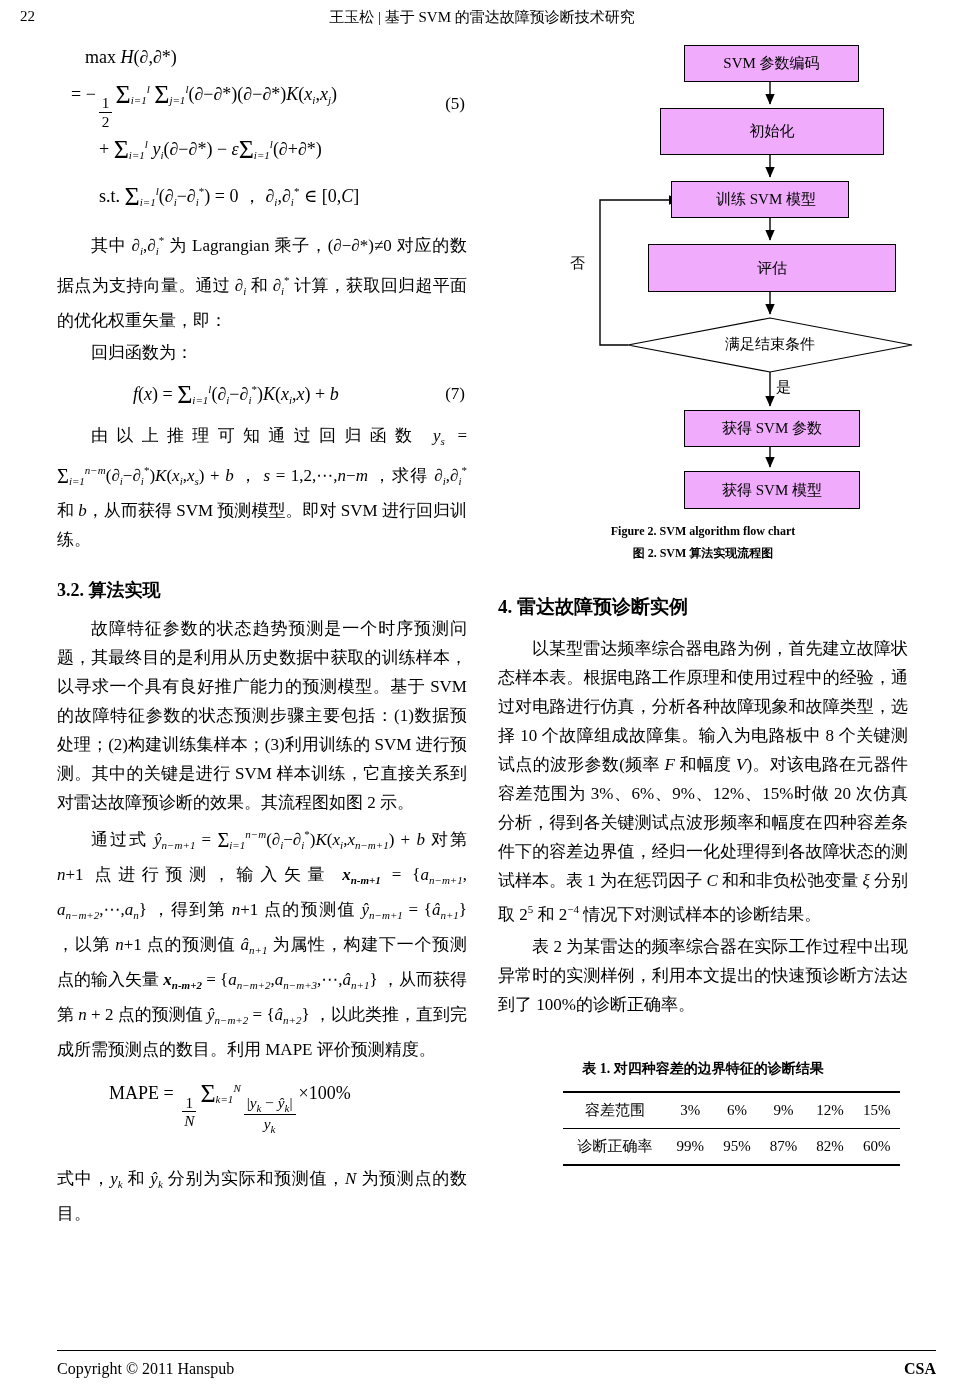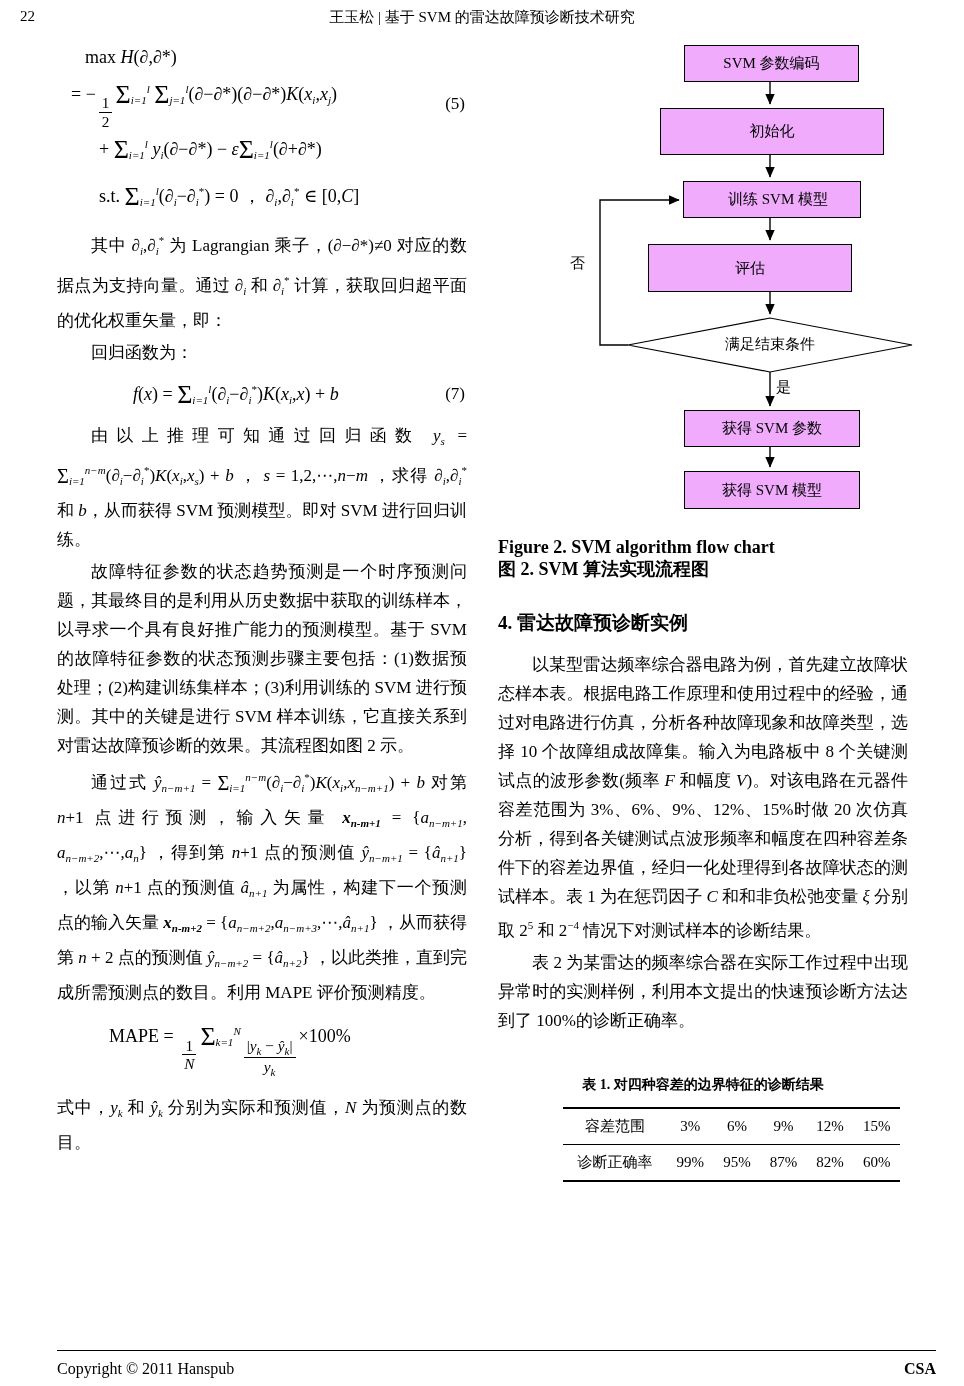--- a/index.html
+++ b/index.html
@@ -36,21 +36,21 @@
   .fnum{border-bottom:1px solid #000;padding:0 3px;}
   .fden{padding:0 3px;}
   p.body .big{font-size:1.2em;}
   
   .flowchart{position:relative;width:350px;height:482px;margin:2px 0 0 72px;font-size:15px;}
   .fc-svg{position:absolute;left:0;top:0;}
   .fc-box{position:absolute;border:1px solid #000;background:#f0abfc;display:flex;align-items:center;justify-content:center;text-align:center;}
   .fc-dlabel{position:absolute;left:100px;top:297px;width:200px;text-align:center;}
   .fc-label{position:absolute;}
   
-  .fig-cap{font-weight:bold;font-size:18px;line-height:22px;margin-top:16px;}
+  .fig-cap{text-align:center;font-weight:bold;font-size:12px;line-height:22px;}
   .tbl-cap{text-align:center;font-weight:bold;font-size:14px;line-height:20px;margin-top:40px;}
   .tbl-cap .cap-en{max-width:340px;margin:0 auto;}
   .tbl-cap .cap-zh{margin-top:2px;}
   
   table.data{border-collapse:collapse;table-layout:fixed;width:337px;margin:12px 0 4px 65px;font-size:15px;}
   table.data td{text-align:center;padding:8px 0;}
   tr.r1 td{border-top:2px solid #000;border-bottom:1px solid #000;}
   tr.r2 td{border-bottom:2px solid #000;}
   
   .footer{position:absolute;left:57px;right:28px;bottom:8px;border-top:1px solid #000;
@@ -85,26 +85,27 @@
 
   <p class="body">回归函数为：</p>
 
   <div class="eq" style="margin:12px 0 12px 76px">
     <span><span class="it">f</span><span>(</span><span class="it">x</span><span>) = </span><span class="big">Σ</span><span class="sub it">i=1</span><span class="sup it">l</span><span>(∂</span><span class="sub it">i</span><span>−∂</span><span class="sub it">i</span><span class="sup">*</span><span>)</span><span class="it">K</span><span>(</span><span class="it">x</span><span class="sub it">i</span><span>,</span><span class="it">x</span><span>) + </span><span class="it">b</span></span>
     <span class="tag">(7)</span>
   </div>
 
   <p class="body"><span>由以上推理可知通过回归函数 </span><span class="it">y</span><span class="sub it">s</span><span> = </span><span class="big">Σ</span><span class="sub it">i=1</span><span class="sup it">n−m</span><span>(∂</span><span class="sub it">i</span><span>−∂</span><span class="sub it">i</span><span class="sup">*</span><span>)</span><span class="it">K</span><span>(</span><span class="it">x</span><span class="sub it">i</span><span>,</span><span class="it">x</span><span class="sub it">s</span><span>) + </span><span class="it">b</span><span> ， </span><span class="it">s</span><span> = 1,2,⋯,</span><span class="it">n</span><span>−</span><span class="it">m</span><span> ，求得 ∂</span><span class="sub it">i</span><span>,∂</span><span class="sub it">i</span><span class="sup">*</span><span> 和 </span><span class="it">b</span><span>，从而获得 SVM 预测模型。即对 SVM 进行回归训练。</span></p>
 
+  <h3 class="sec sec32">3.2. 算法实现</h3>
 
   <p class="body">故障特征参数的状态趋势预测是一个时序预测问题，其最终目的是利用从历史数据中获取的训练样本，以寻求一个具有良好推广能力的预测模型。基于 SVM 的故障特征参数的状态预测步骤主要包括：(1)数据预处理；(2)构建训练集样本；(3)利用训练的 SVM 进行预测。其中的关键是进行 SVM 样本训练，它直接关系到对雷达故障预诊断的效果。其流程图如图 2 示。</p>
 
   <p class="body"><span>通过式 </span><span class="it">ŷ</span><span class="sub it">n−m+1</span><span> = </span><span class="big">Σ</span><span class="sub it">i=1</span><span class="sup it">n−m</span><span>(∂</span><span class="sub it">i</span><span>−∂</span><span class="sub it">i</span><span class="sup">*</span><span>)</span><span class="it">K</span><span>(</span><span class="it">x</span><span class="sub it">i</span><span>,</span><span class="it">x</span><span class="sub it">n−m+1</span><span>) + </span><span class="it">b</span><span> 对第 </span><span class="it">n</span><span>+1 点进行预测，输入矢量 </span><span class="it bd">x</span><span class="sub it bd">n-m+1</span><span> = {</span><span class="it">a</span><span class="sub it">n−m+1</span><span>, </span><span class="it">a</span><span class="sub it">n−m+2</span><span>,⋯,</span><span class="it">a</span><span class="sub it">n</span><span>} ，得到第 </span><span class="it">n</span><span>+1 点的预测值 </span><span class="it">ŷ</span><span class="sub it">n−m+1</span><span> = {</span><span class="it">â</span><span class="sub it">n+1</span><span>} ，以第 </span><span class="it">n</span><span>+1 点的预测值 </span><span class="it">â</span><span class="sub it">n+1</span><span> 为属性，构建下一个预测点的输入矢量 </span><span class="it bd">x</span><span class="sub it bd">n-m+2</span><span> = {</span><span class="it">a</span><span class="sub it">n−m+2</span><span>,</span><span class="it">a</span><span class="sub it">n−m+3</span><span>,⋯,</span><span class="it">â</span><span class="sub it">n+1</span><span>} ，从而获得第 </span><span class="it">n</span><span> + 2 点的预测值 </span><span class="it">ŷ</span><span class="sub it">n−m+2</span><span> = {</span><span class="it">â</span><span class="sub it">n+2</span><span>} ，以此类推，直到完成所需预测点的数目。利用 MAPE 评价预测精度。</span></p>
 
-  <div class="eq" style="margin:14px 0 14px 52px"><span><span>MAPE = </span><span class="frac">
+  <div class="eq" style="margin:14px 0 28px 52px"><span><span>MAPE = </span><span class="frac">
           <span class="fnum"><span>1</span></span>
           <span class="fden"><span class="it">N</span></span>
         </span><span class="big">Σ</span><span class="sub it">k=1</span><span class="sup it">N</span><span class="frac">
           <span class="fnum"><span>|</span><span class="it">y</span><span class="sub it">k</span><span> − </span><span class="it">ŷ</span><span class="sub it">k</span><span>|</span></span>
           <span class="fden"><span class="it">y</span><span class="sub it">k</span></span>
         </span><span>×100%</span></span></div>
 
   <p class="body noindent"><span>式中，</span><span class="it">y</span><span class="sub it">k</span><span> 和 </span><span class="it">ŷ</span><span class="sub it">k</span><span> 分别为实际和预测值，</span><span class="it">N</span><span> 为预测点的数目。</span></p>
 </div>
 
@@ -121,22 +122,22 @@
       <line x1="200" y1="117" x2="200" y2="139" stroke="#000" stroke-width="1.4" marker-end="url(#arr)"></line>
       <line x1="200" y1="180" x2="200" y2="202" stroke="#000" stroke-width="1.4" marker-end="url(#arr)"></line>
       <line x1="200" y1="254" x2="200" y2="276" stroke="#000" stroke-width="1.4" marker-end="url(#arr)"></line>
       <polygon points="58,307 200,280 342,307 200,334" fill="#fff" stroke="#000" stroke-width="1.2"></polygon>
       <line x1="200" y1="334" x2="200" y2="368" stroke="#000" stroke-width="1.4" marker-end="url(#arr)"></line>
       <line x1="200" y1="409" x2="200" y2="429" stroke="#000" stroke-width="1.4" marker-end="url(#arr)"></line>
       <polyline points="58,307 30,307 30,162 109,162" fill="none" stroke="#000" stroke-width="1.4" marker-end="url(#arr)"></polyline>
     </svg>
     <div class="fc-box" style="left:114px;top:7px;width:175px;height:37px;">SVM 参数编码</div>
     <div class="fc-box" style="left:90px;top:70px;width:224px;height:47px;">初始化</div>
-    <div class="fc-box" style="left:113px;top:143px;width:178px;height:37px;padding-left:12px;">训练 SVM 模型</div>
-    <div class="fc-box" style="left:78px;top:206px;width:204px;height:48px;">评估</div>
+    <div class="fc-box" style="left:101px;top:143px;width:178px;height:37px;padding-left:12px;">训练 SVM 模型</div>
+    <div class="fc-box" style="left:78px;top:206px;width:248px;height:48px;">评估</div>
     <div class="fc-dlabel">满足结束条件</div>
     <div class="fc-box" style="left:114px;top:372px;width:176px;height:37px;">获得 SVM 参数</div>
     <div class="fc-box" style="left:114px;top:433px;width:176px;height:38px;">获得 SVM 模型</div>
     <div class="fc-label" style="left:0;top:216px;">否</div>
     <div class="fc-label" style="left:206px;top:340px;">是</div>
   </div>
 
   <div class="fig-cap">
     <div>Figure 2. SVM algorithm flow chart</div>
     <div>图 2. SVM 算法实现流程图</div>

